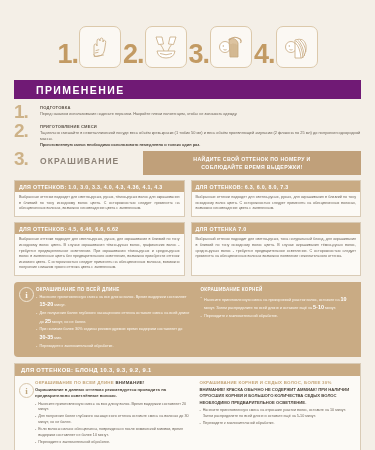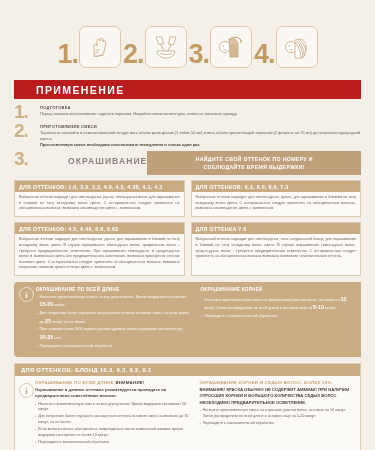--- a/index.html
+++ b/index.html
@@ -24,21 +24,21 @@
   }
   .icon-tile{
     width:40px;height:40px;border:1px solid #dcc9ab;border-radius:7px;
     background:#fbf8f3;display:flex;align-items:center;justify-content:center;
     overflow:hidden;
   }
   .icon-tile svg{display:block;}
 
   
   .banner{
-    margin:4px 14px 0 14px;height:19px;background:#b91c1c;
+    margin:4px 14px 0 14px;height:19px;background:#701a75;
     display:flex;align-items:center;
   }
   .banner-text{
     color:#ffffff;font-size:10.5px;font-weight:700;letter-spacing:1.4px;
     padding-left:22px;
   }
 
   
   .instr-wrap{margin:5px 14px 0 14px;}
   .instr{display:flex;align-items:flex-start;margin-bottom:3px;}
@@ -51,21 +51,21 @@
     font-size:4.1px;font-weight:700;letter-spacing:.22px;color:#5b5248;
     text-transform:uppercase;margin-bottom:1.2px;
   }
   .instr-text{font-size:3.9px;line-height:1.5;color:#6b6258;}
 
   
   .row3{display:flex;align-items:flex-start;margin:1px 14px 0 14px;}
   .row3 .instr-num{width:26px;flex:0 0 26px;font-size:19px;font-weight:700;color:#cdb288;line-height:.85;letter-spacing:-1px;}
   .row3-title{
     font-size:8.5px;font-weight:700;letter-spacing:1.1px;color:#8c8277;
-    padding-top:5px;white-space:nowrap;margin-left:28px;
+    padding-top:5px;white-space:nowrap;
   }
   .callout{
     margin-left:auto;width:210px;background:#c0a07a;
     padding:4px 4px;text-align:center;
   }
   .callout-line{
     color:#ffffff;font-size:5.2px;font-weight:700;letter-spacing:.35px;
     line-height:1.55;
   }
 

